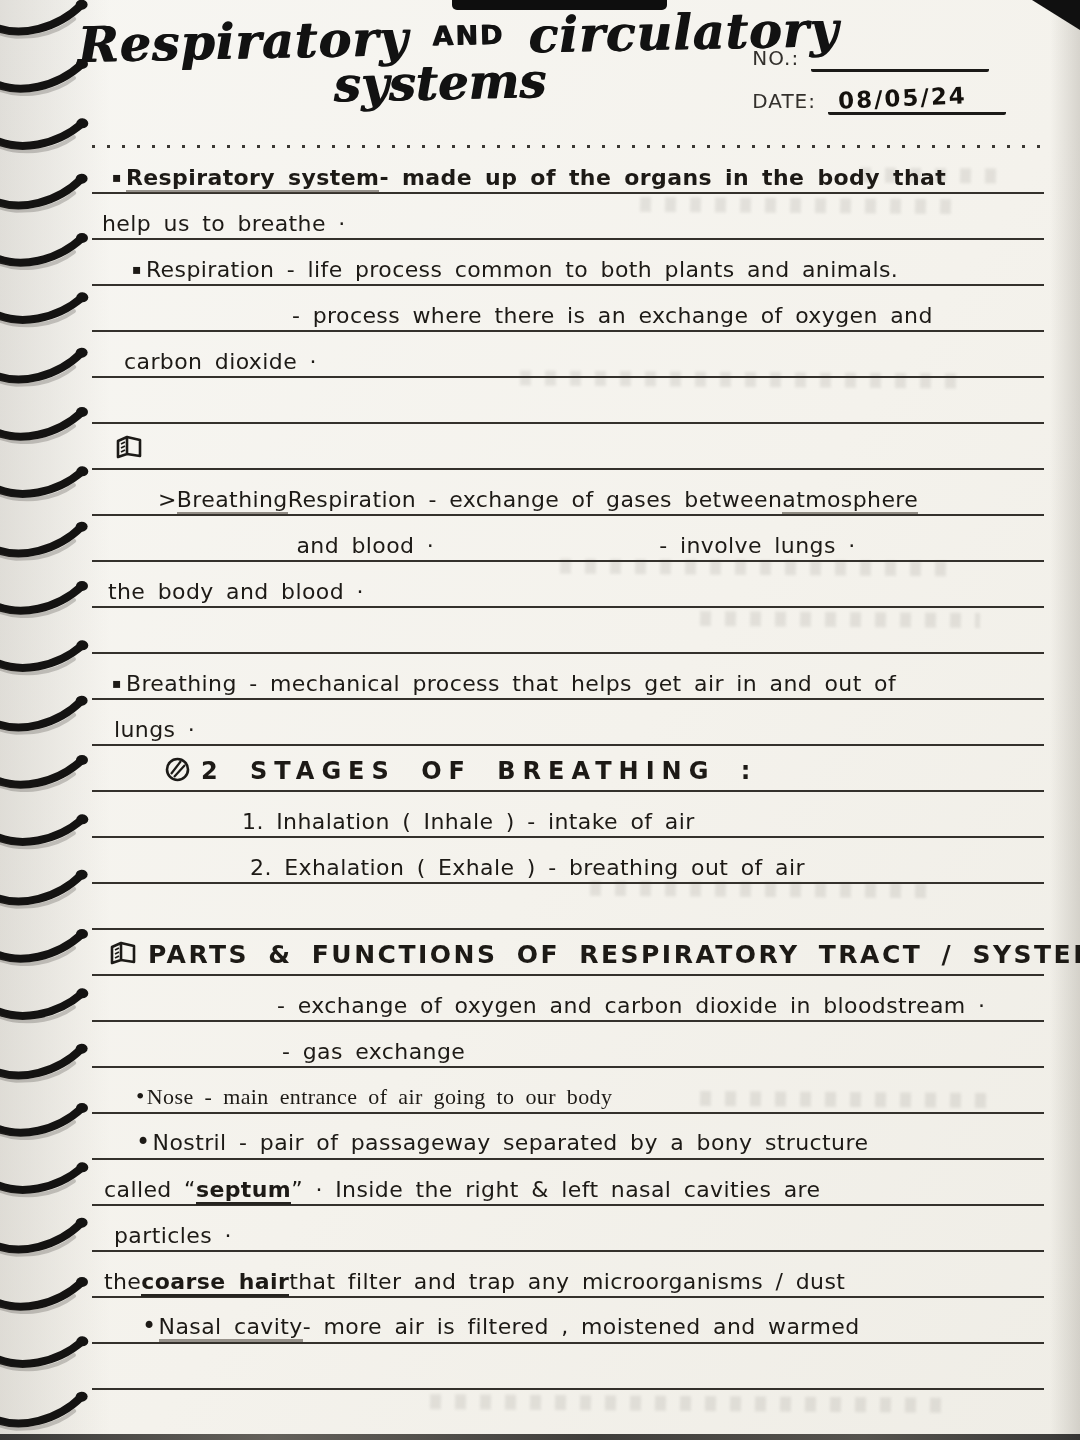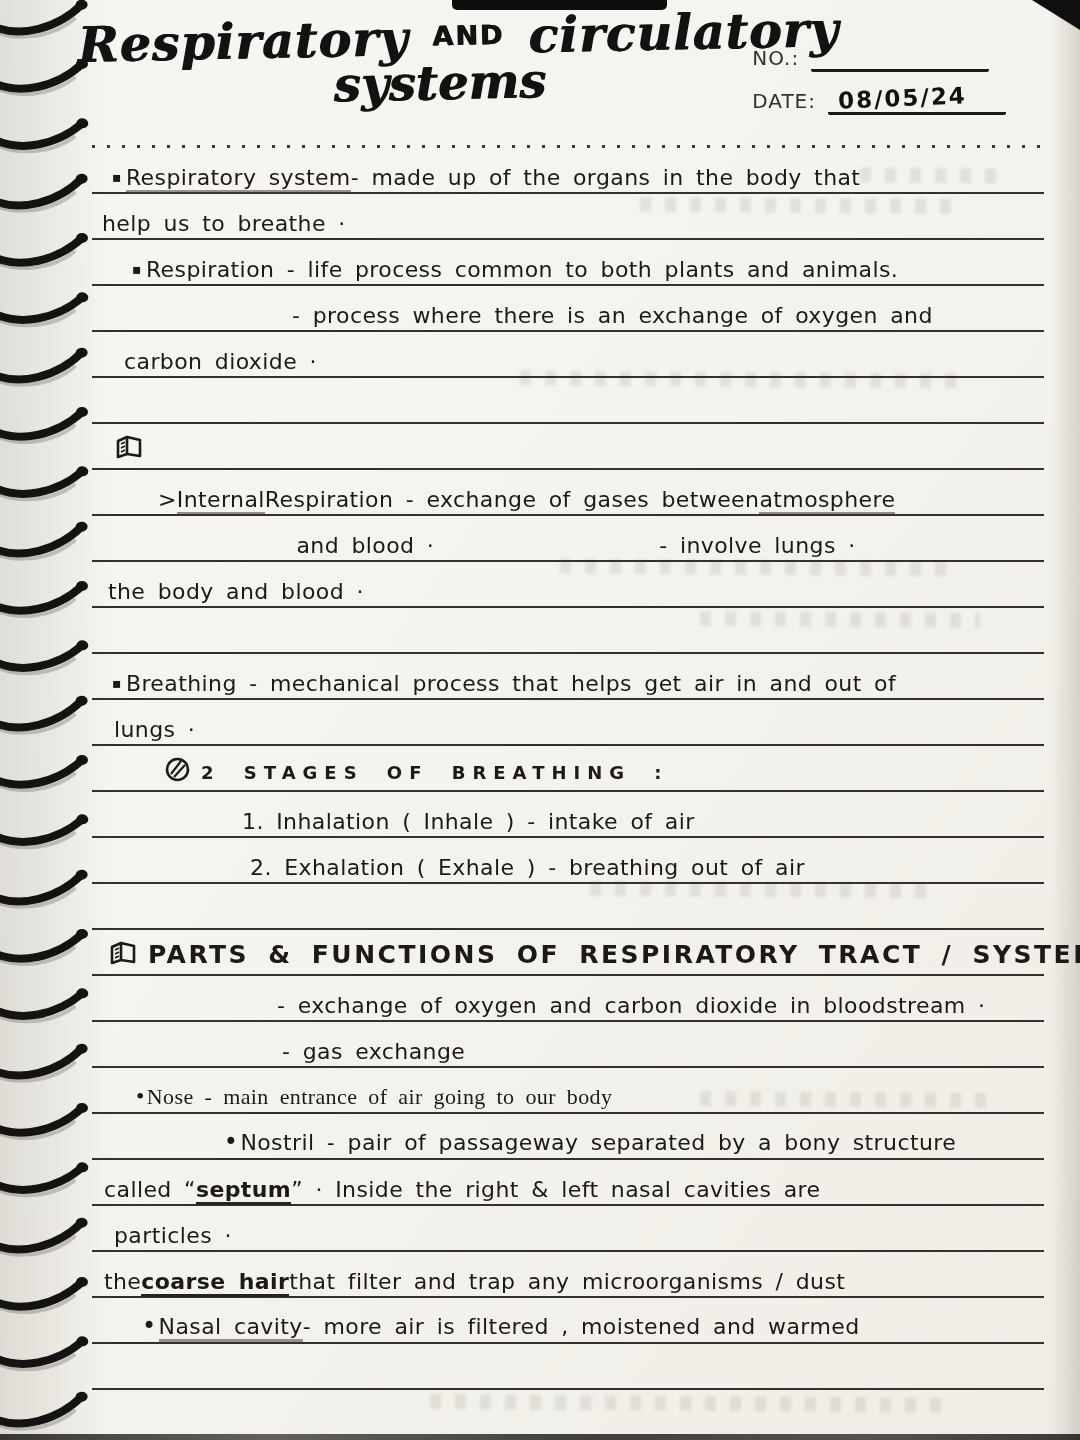--- a/index.html
+++ b/index.html
@@ -32,21 +32,21 @@
   .ruled{position:absolute;left:92px;right:36px;top:140px;z-index:4;}
   .row{position:relative;height:44px;border-bottom:2px solid #34312c;}
   .row.dotted{height:8px;border-bottom:none;
     background:repeating-linear-gradient(90deg,#3b3833 0 3px,rgba(0,0,0,0) 3px 15px) bottom/100% 3px no-repeat;}
   .row-text{position:absolute;left:0;right:0;bottom:2px;white-space:nowrap;
     font-size:22px;letter-spacing:.4px;word-spacing:5px;color:#1d1a16;}
   .seg{display:inline-block;}
   .seg.bullet-sq{font-size:14px;vertical-align:3px;margin-right:4px;}
   .seg.bullet-dot{font-size:24px;margin-right:2px;}
   .seg.header{font-weight:bold;font-size:25px;letter-spacing:2.5px;word-spacing:8px;}
-  .seg.subheader{font-weight:bold;font-size:18px;letter-spacing:7px;word-spacing:10px;}
+  .seg.subheader{font-weight:bold;font-size:24px;letter-spacing:7px;word-spacing:10px;}
   .seg.u-smudge{box-shadow:0 3px 0 rgba(72,66,58,.55);}
   .seg.u-light{box-shadow:0 2px 0 rgba(92,86,77,.65);}
   .seg.u-dark{box-shadow:0 2px 0 #262420;}
   .seg.bold-u{font-weight:bold;box-shadow:0 3px 0 #262420;}
   .icon{display:inline-block;vertical-align:-4px;margin-right:10px;}
   
   .smudge{position:absolute;height:15px;z-index:2;opacity:.10;filter:blur(1.5px);
     background:repeating-linear-gradient(90deg,#4a463f 0 11px,rgba(0,0,0,0) 11px 25px);
     transform:rotate(.4deg);}
 </style>
@@ -207,21 +207,21 @@
     <span class="meta-label">DATE:</span>
     <span class="meta-line">
         <span class="date-value">08/05/24</span>
       </span>
   </div>
 </div>
 
 <div class="ruled" id="ruled">
     <div class="row dotted"></div>
     <div class="row text">
-      <div class="row-text" style="padding-left: 20px;"><span class="seg bullet-sq">▪</span><span class="seg u-smudge">Respiratory system</span><span class="seg plain"> - made up of the organs in the body that</span></div>
+      <div class="row-text" style="padding-left: 20px; font-weight: bold;"><span class="seg bullet-sq">▪</span><span class="seg u-smudge">Respiratory system</span><span class="seg plain"> - made up of the organs in the body that</span></div>
     </div>
     <div class="row text">
       <div class="row-text" style="padding-left: 10px;"><span class="seg plain">help us to breathe ·</span></div>
     </div>
     <div class="row text">
       <div class="row-text" style="padding-left: 40px;"><span class="seg bullet-sq">▪</span><span class="seg plain">Respiration - life process common to both plants and animals.</span></div>
     </div>
     <div class="row text">
       <div class="row-text" style="padding-left: 200px;"><span class="seg plain">- process where there is an exchange of oxygen and</span></div>
     </div>
@@ -230,21 +230,21 @@
     </div>
     <div class="row empty"></div>
     <div class="row text">
       <div class="row-text" style="padding-left: 22px;"><span class="icon"><svg width="30" height="27" viewBox="0 0 30 27">
             <path d="M4 23 L4 7 L13 3 L13 20 Z" fill="none" stroke="#1c1a17" stroke-width="2.6" stroke-linejoin="round"></path>
             <path d="M13 3 L26 6 L26 22 L13 20" fill="none" stroke="#1c1a17" stroke-width="2.6" stroke-linejoin="round"></path>
             <path d="M7 10 L11 8 M7 14 L11 12 M7 18 L11 16" stroke="#1c1a17" stroke-width="1.8"></path>
           </svg></span></div>
     </div>
     <div class="row text">
-      <div class="row-text" style="padding-left: 66px;"><span class="seg plain">&gt; </span><span class="seg u-light">Internal</span><span class="seg plain"> Respiration - exchange of gases between </span><span class="seg u-light">atmosphere</span></div>
+      <div class="row-text" style="padding-left: 66px;"><span class="seg plain">&gt; </span><span class="seg u-light">Breathing</span><span class="seg plain"> Respiration - exchange of gases between </span><span class="seg u-light">atmosphere</span></div>
     </div>
     <div class="row text">
       <div class="row-text" style="padding-left: 16px; text-align: center;"><span class="seg plain">and blood ·</span><span class="seg plain" style="margin-left: 225px;">- involve lungs ·</span></div>
     </div>
     <div class="row text">
       <div class="row-text" style="padding-left: 16px;"><span class="seg plain">the body and blood ·</span></div>
     </div>
     <div class="row empty"></div>
     <div class="row text">
       <div class="row-text" style="padding-left: 20px;"><span class="seg bullet-sq">▪</span><span class="seg plain">Breathing - mechanical process that helps get air in and out of</span></div>
@@ -275,21 +275,21 @@
     <div class="row text">
       <div class="row-text" style="padding-left: 185px;"><span class="seg plain">- exchange of oxygen and carbon dioxide in bloodstream ·</span></div>
     </div>
     <div class="row text">
       <div class="row-text" style="padding-left: 190px;"><span class="seg plain">- gas exchange</span></div>
     </div>
     <div class="row text">
       <div class="row-text" style="padding-left: 44px; font-family: Liberation Serif, serif;"><span class="seg bullet-dot">•</span><span class="seg plain">Nose - main entrance of air going to our body</span></div>
     </div>
     <div class="row text">
-      <div class="row-text" style="padding-left: 44px; text-align: center;"><span class="seg bullet-dot">•</span><span class="seg plain">Nostril - pair of passageway separated by a bony structure</span></div>
+      <div class="row-text" style="padding-left: 44px;"><span class="seg bullet-dot">•</span><span class="seg plain">Nostril - pair of passageway separated by a bony structure</span></div>
     </div>
     <div class="row text">
       <div class="row-text" style="padding-left: 12px;"><span class="seg plain">called “ </span><span class="seg bold-u">septum</span><span class="seg plain"> ” · Inside the right &amp; left nasal cavities are</span></div>
     </div>
     <div class="row text">
       <div class="row-text" style="padding-left: 22px;"><span class="seg plain">particles ·</span></div>
     </div>
     <div class="row text">
       <div class="row-text" style="padding-left: 12px;"><span class="seg plain">the </span><span class="seg bold-u">coarse hair</span><span class="seg plain"> that filter and trap any microorganisms / dust</span></div>
     </div>

